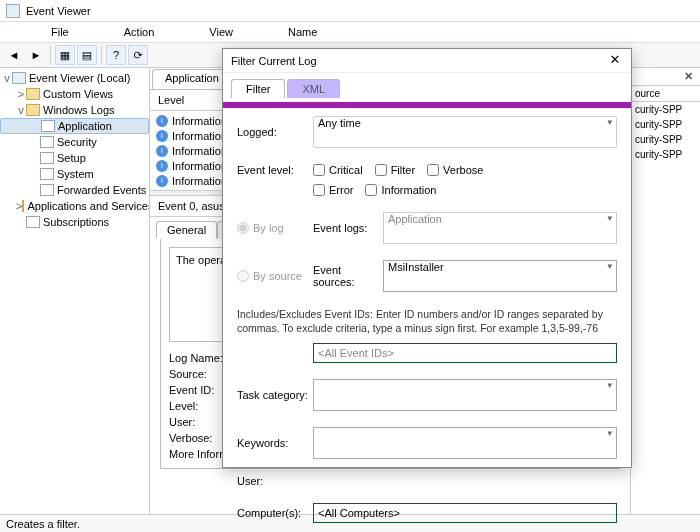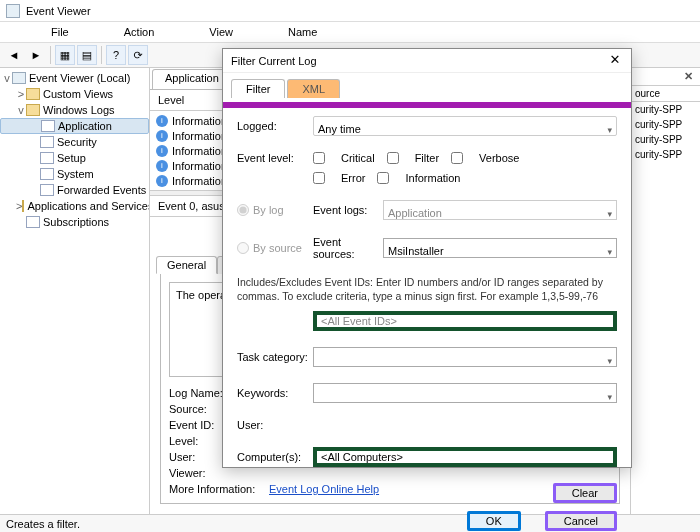--- a/index.html
+++ b/index.html
@@ -32,21 +32,21 @@
 
   .center { flex:1; background:#fff; position:relative; overflow:hidden;}
   .tabheader{height:22px;background:#fff;border-bottom:1px solid #bbb;display:flex;align-items:flex-end;}
   .tab{height:20px;padding:2px 12px;border:1px solid #bbb;border-bottom:none;background:#fff;margin-left:2px;border-radius:3px 3px 0 0;}
   .section-head{font-weight:400;padding:4px 8px;border-bottom:1px solid #ccc;background:#fff;}
   .list{padding:2px 6px;}
   .list-row{display:flex;align-items:center;height:15px;gap:4px;}
   .list-row .i{width:12px;height:12px;border-radius:50%;background:#4a90e2;color:#fff;font-size:8px;text-align:center;line-height:12px;}
   .splitter{height:6px;border-top:1px solid #ccc;border-bottom:1px solid #ccc;background:#f0f0f0;}
   .gtabs{display:flex;padding:4px 6px 0;}
-  .gtab{padding:2px 10px;border:1px solid #bbb;background:#fff;border-radius:3px 3px 0 0;margin-top:35px;}
+  .gtab{padding:2px 10px;border:1px solid #bbb;background:#fff;border-radius:3px 3px 0 0;}
   .gtab:first-child{border-bottom:1px solid #fff;z-index:2;}
   .gtab+.gtab{border-bottom:none;background:#f2f2f2;}
   .detail-box{margin:0 10px;border:1px solid #bbb;border-top:none;padding:8px 8px 4px;}
   .inner-box{border:1px solid #bbb;padding:6px;margin-bottom:10px;height:95px;}
   .kv{display:flex;height:16px;}
   .kv .k{width:100px;}
   .link{color:#1a4fc9;text-decoration:underline;}
 
   .right { width:70px; border-left:1px solid #ccc;}
   .right .hdr{padding:2px 4px;border-bottom:1px solid #ccc;display:flex;justify-content:flex-end;}
@@ -54,35 +54,35 @@
   .right .row{padding:2px 4px;font-size:10px;overflow:hidden;white-space:nowrap;}
 
   .status{height:18px;border-top:1px solid #ccc;padding-left:6px;display:flex;align-items:center;background:#f7f7f7;}
 
   
   .dialog { position:absolute; left:222px; top:48px; width:410px; height:420px; background:#fff; border:1px solid #888; box-shadow:0 4px 16px rgba(0,0,0,.25); z-index:10;}
   .dlg-title{height:24px;display:flex;align-items:center;justify-content:space-between;padding:0 8px;border-bottom:1px solid #eee;}
   .dlg-close{width:16px;height:16px;font-size:13px;text-align:center;line-height:14px;}
   .dlg-tabs{display:flex;padding:6px 8px 4px;border-bottom:6px solid #a21caf;}
   .dlg-tab{padding:3px 14px;border:1px solid #bbb;border-bottom:none;background:#fff;border-radius:3px 3px 0 0;margin-right:2px;}
-  .dlg-tab.inactive{background:#fdba74;color:#555;}
+  .dlg-tab.inactive{background:#c4b5fd;color:#555;}
   .dlg-body{padding:8px 14px;}
   .frow{display:flex;align-items:center;margin-bottom:16px;}
   .flabel{width:76px;}
-  .combo{flex:1;height:20px;border:1px solid #aaa;background:#fff;display:flex;align-items:flex-end;justify-content:space-between;padding:0 4px;}
+  .combo{flex:1;height:32px;border:1px solid #aaa;background:#fff;display:flex;align-items:flex-start;justify-content:space-between;padding:0 4px;}
   .combo .arrow{color:#666;font-size:9px;}
   .combo.gray{color:#888;border-color:#ccc;}
   .combo.flat{border:1px solid #ccc;border-radius:2px;}
   .chks{display:flex;flex-wrap:wrap;gap:4px 12px;flex:1;}
-  .chk{display:flex;align-items:center;gap:16px;}
+  .chk{display:flex;align-items:center;gap:4px;}
   .chk input{width:12px;height:12px;margin:0;}
   .radio{display:flex;align-items:center;gap:4px;color:#999;}
   .radio input{width:12px;height:12px;margin:0;}
   .help{font-size:10.5px;color:#333;margin:4px 0 8px;line-height:1.3;}
-  .txtin{flex:1;height:20px;border:4px solid #14532d;padding:0 4px;display:flex;align-items:center;color:#888;}
+  .txtin{flex:1;height:20px;border:1px solid #14532d;padding:0 4px;display:flex;align-items:center;color:#888;}
   .btn{height:20px;padding:0 16px;border:3px solid #8b5cf6;background:#e9e9e9;border-radius:2px;display:inline-flex;align-items:center;}
   .btn.primary{border-color:#0078d7;background:#e5f1fb;}
   .dlg-btns{display:flex;justify-content:flex-end;gap:24px;padding:0 14px 10px;}
 </style>
 </head>
 <body>
 
 <div class="watermark">
   <span class="sq a"></span><span class="sq b"></span><br>
   <span class="sq c" style="margin-top:1px"></span><span class="sq d"></span>
@@ -221,21 +221,21 @@
           </div>
           <div class="kv">
             <span class="k">Level:</span>
             <span></span>
           </div>
           <div class="kv">
             <span class="k">User:</span>
             <span></span>
           </div>
           <div class="kv">
-            <span class="k">Viewer:</span>
+            <span class="k">Verbose:</span>
             <span></span>
           </div>
           <div class="kv">
             <span class="k">More Information:</span>
             <span><span class="link">Event Log Online Help</span></span>
           </div>
         </div>
     </div>
   </div>
 

